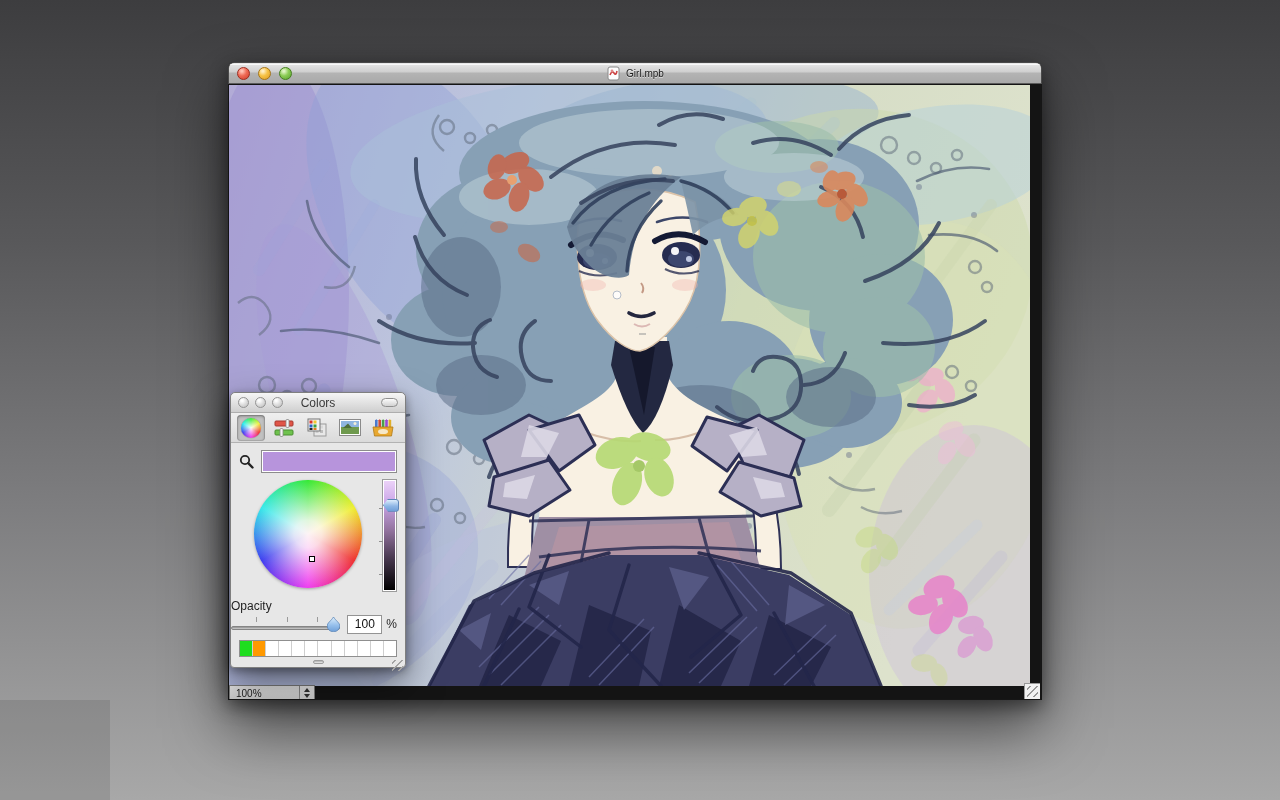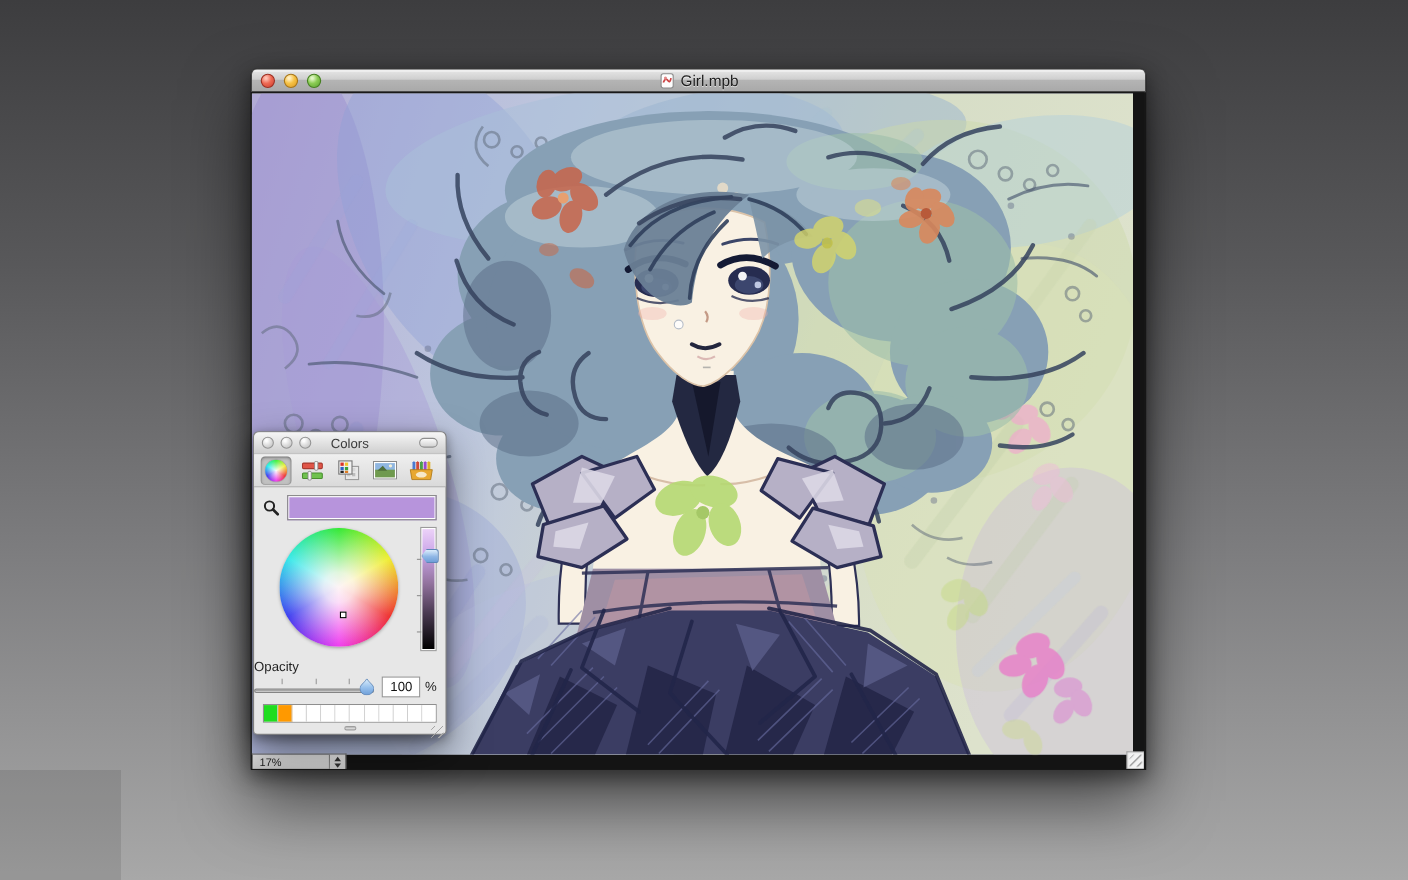--- a/index.html
+++ b/index.html
@@ -18,21 +18,21 @@
     border:1px solid #4a4a4a; border-bottom:1px solid #5a5a5a;
     display:flex; align-items:center; padding:0 8px; }
   .titlebar::after { content:""; position:absolute; left:1px; right:1px; top:1px; height:1px;
     background:rgba(255,255,255,.75); border-radius:6px 6px 0 0; }
   .tl-btn { width:13px; height:13px; border-radius:50%; margin-right:8px; position:relative; z-index:2; }
   .tl-red    { background:radial-gradient(circle at 35% 28%, #ffc0b2 8%, #ee6a55 45%, #cf3a28 100%); border:1px solid #9e2d20; }
   .tl-yellow { background:radial-gradient(circle at 35% 28%, #ffeec2 8%, #f6c245 45%, #dd9a22 100%); border:1px solid #a87617; }
   .tl-green  { background:radial-gradient(circle at 35% 28%, #e0f5c4 8%, #8ccc55 45%, #58a22e 100%); border:1px solid #45801f; }
   .title-wrap { position:absolute; left:0; right:0; top:0; bottom:0; display:flex;
     align-items:center; justify-content:center; gap:5px; }
-  .title-text { font-size:14px; color:#1d1d1d; text-shadow:0 1px 0 rgba(255,255,255,.6); }
+  .title-text { font-size:10px; color:#1d1d1d; text-shadow:0 1px 0 rgba(255,255,255,.6); }
   .doc-icon { width:15px; height:15px; }
 
   .window-content { position:relative; width:812px; height:615px; background:#141414; overflow:hidden; }
   .canvas-holder { position:absolute; left:1px; top:1px; width:801px; height:601px; background:#cfd4de; }
   .canvas-holder svg { display:block; }
 
   .zoom-control { position:absolute; left:1px; bottom:0; width:86px; height:14px;
     background:linear-gradient(#e9e9e9,#c9c9c9); border:1px solid #7e7e7e; border-bottom:none;
     display:flex; align-items:stretch; font-size:10px; color:#222; overflow:hidden; }
   .zoom-value { flex:1; padding:2px 0 0 6px; }
@@ -483,21 +483,21 @@
             <ellipse cx="388" cy="368" rx="22" ry="15" fill="#b5d972" transform="rotate(-20 388 368)"></ellipse>
             <ellipse cx="420" cy="362" rx="22" ry="14" fill="#b5d972" transform="rotate(15 420 362)"></ellipse>
             <ellipse cx="430" cy="392" rx="20" ry="14" fill="#b5d972" transform="rotate(70 430 392)"></ellipse>
             <ellipse cx="398" cy="399" rx="22" ry="14" fill="#b5d972" transform="rotate(110 398 399)"></ellipse>
             <circle cx="410" cy="381" r="6" fill="#9cc45a"></circle>
           </g>
         </svg>
       </div>
 
       <div class="zoom-control">
-        <div class="zoom-value">17%</div>
+        <div class="zoom-value">100%</div>
         <div class="zoom-stepper">
           <div class="arr arr-up"></div>
           <div class="arr arr-down"></div>
         </div>
       </div>
 
       <div class="resize-grip"></div>
     </div>
   </div>
 

